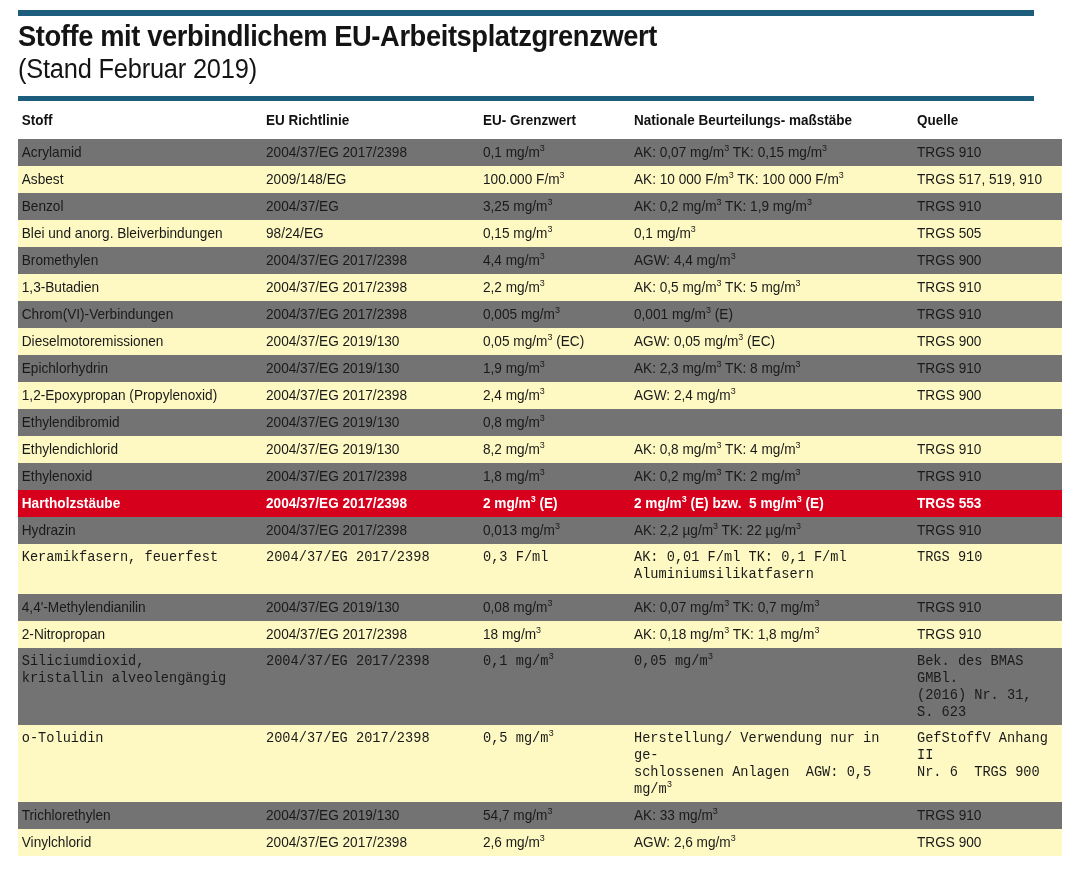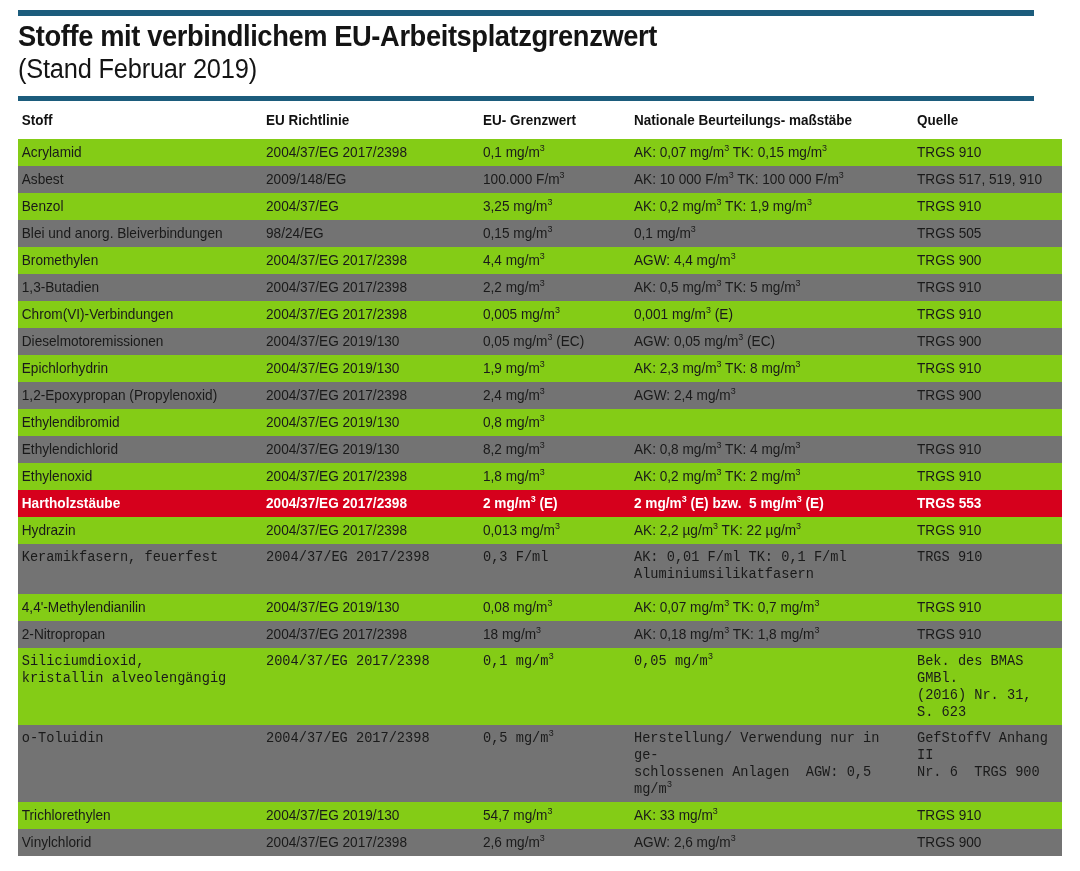--- a/index.html
+++ b/index.html
@@ -94,24 +94,24 @@
     font-size: 14.5px;
     line-height: 16px;
     padding-top: 4px;
     color: #111111;
     transform: scaleX(0.93);
     transform-origin: left top;
     white-space: nowrap;
   }
   .data-row {
     min-height: 27px;
+    background: #fef9c3;
+  }
+  .data-row.alt {
     background: #737373;
-  }
-  .data-row.alt {
-    background: #84cc16;
   }
   .data-row.hl {
     background: #d6001c;
     justify-content: space-between;
   }
   .data-row.hl .cell {
     color: #ffffff;
     font-weight: bold;
   }
   .data-row.tall {

